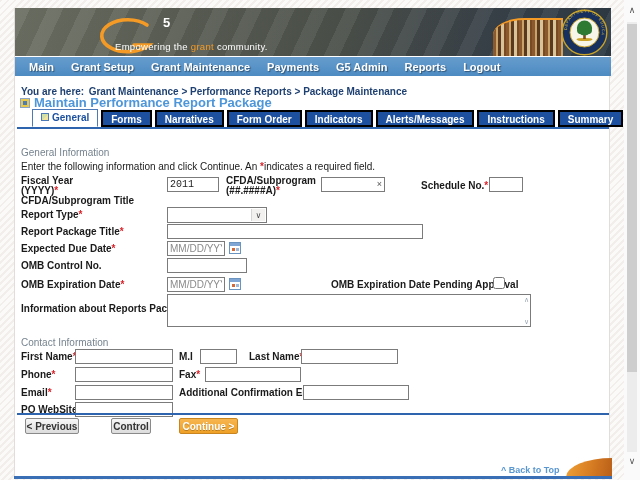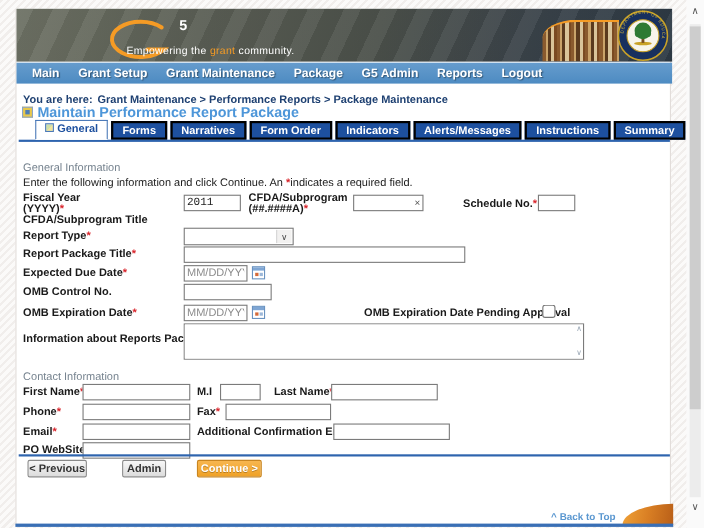--- a/index.html
+++ b/index.html
@@ -110,21 +110,21 @@
         <text font-size="4" fill="#D9B83C" letter-spacing="0.6" font-family="Liberation Sans, sans-serif">
           <textPath href="#sealarc" startOffset="6%">DEPARTMENT OF EDUCATION</textPath>
         </text>
       </svg>
     </div>
 
     <div id="nav" class="abs">
       <span class="nav-item">Main</span>
       <span class="nav-item">Grant Setup</span>
       <span class="nav-item">Grant Maintenance</span>
-      <span class="nav-item">Package</span>
+      <span class="nav-item">Payments</span>
       <span class="nav-item">G5 Admin</span>
       <span class="nav-item">Reports</span>
       <span class="nav-item">Logout</span>
     </div>
 
     <div class="abs" style="left:6px;top:73px;">
       <span class="crumb">You are here:</span>
       <span class="crumb">Grant Maintenance &gt; Performance Reports &gt; Package Maintenance</span>
     </div>
 
@@ -219,21 +219,21 @@
     <input class="tin" style="left: 60px; top: 377px; width: 98px;">
     <div class="lbl abs" style="left:164px;top:379px;">Additional Confirmation Email</div>
     <input class="tin" style="left: 288px; top: 377px; width: 106px;">
 
     <div class="lbl abs" style="left:6px;top:396px;">PO WebSite</div>
     <input class="tin" style="left: 60px; top: 394px; width: 98px;">
 
     <div class="rule abs" style="left:2px;top:405px;width:592px;"></div>
 
     <button class="btn" style="left:10px;top:410px;width:54px;">&lt; Previous</button>
-    <button class="btn" style="left:96px;top:410px;width:40px;">Admin</button>
+    <button class="btn" style="left:96px;top:410px;width:40px;">Control</button>
     <button class="btn primary" style="left:164px;top:410px;width:59px;">Continue &gt;</button>
 
     <div class="backtop abs" style="left:486px;top:457px;">
       <span>^</span>
       <span>Back to Top</span>
     </div>
   </div>
 
   <div class="corner abs"></div>
   <div class="botline abs"></div>

